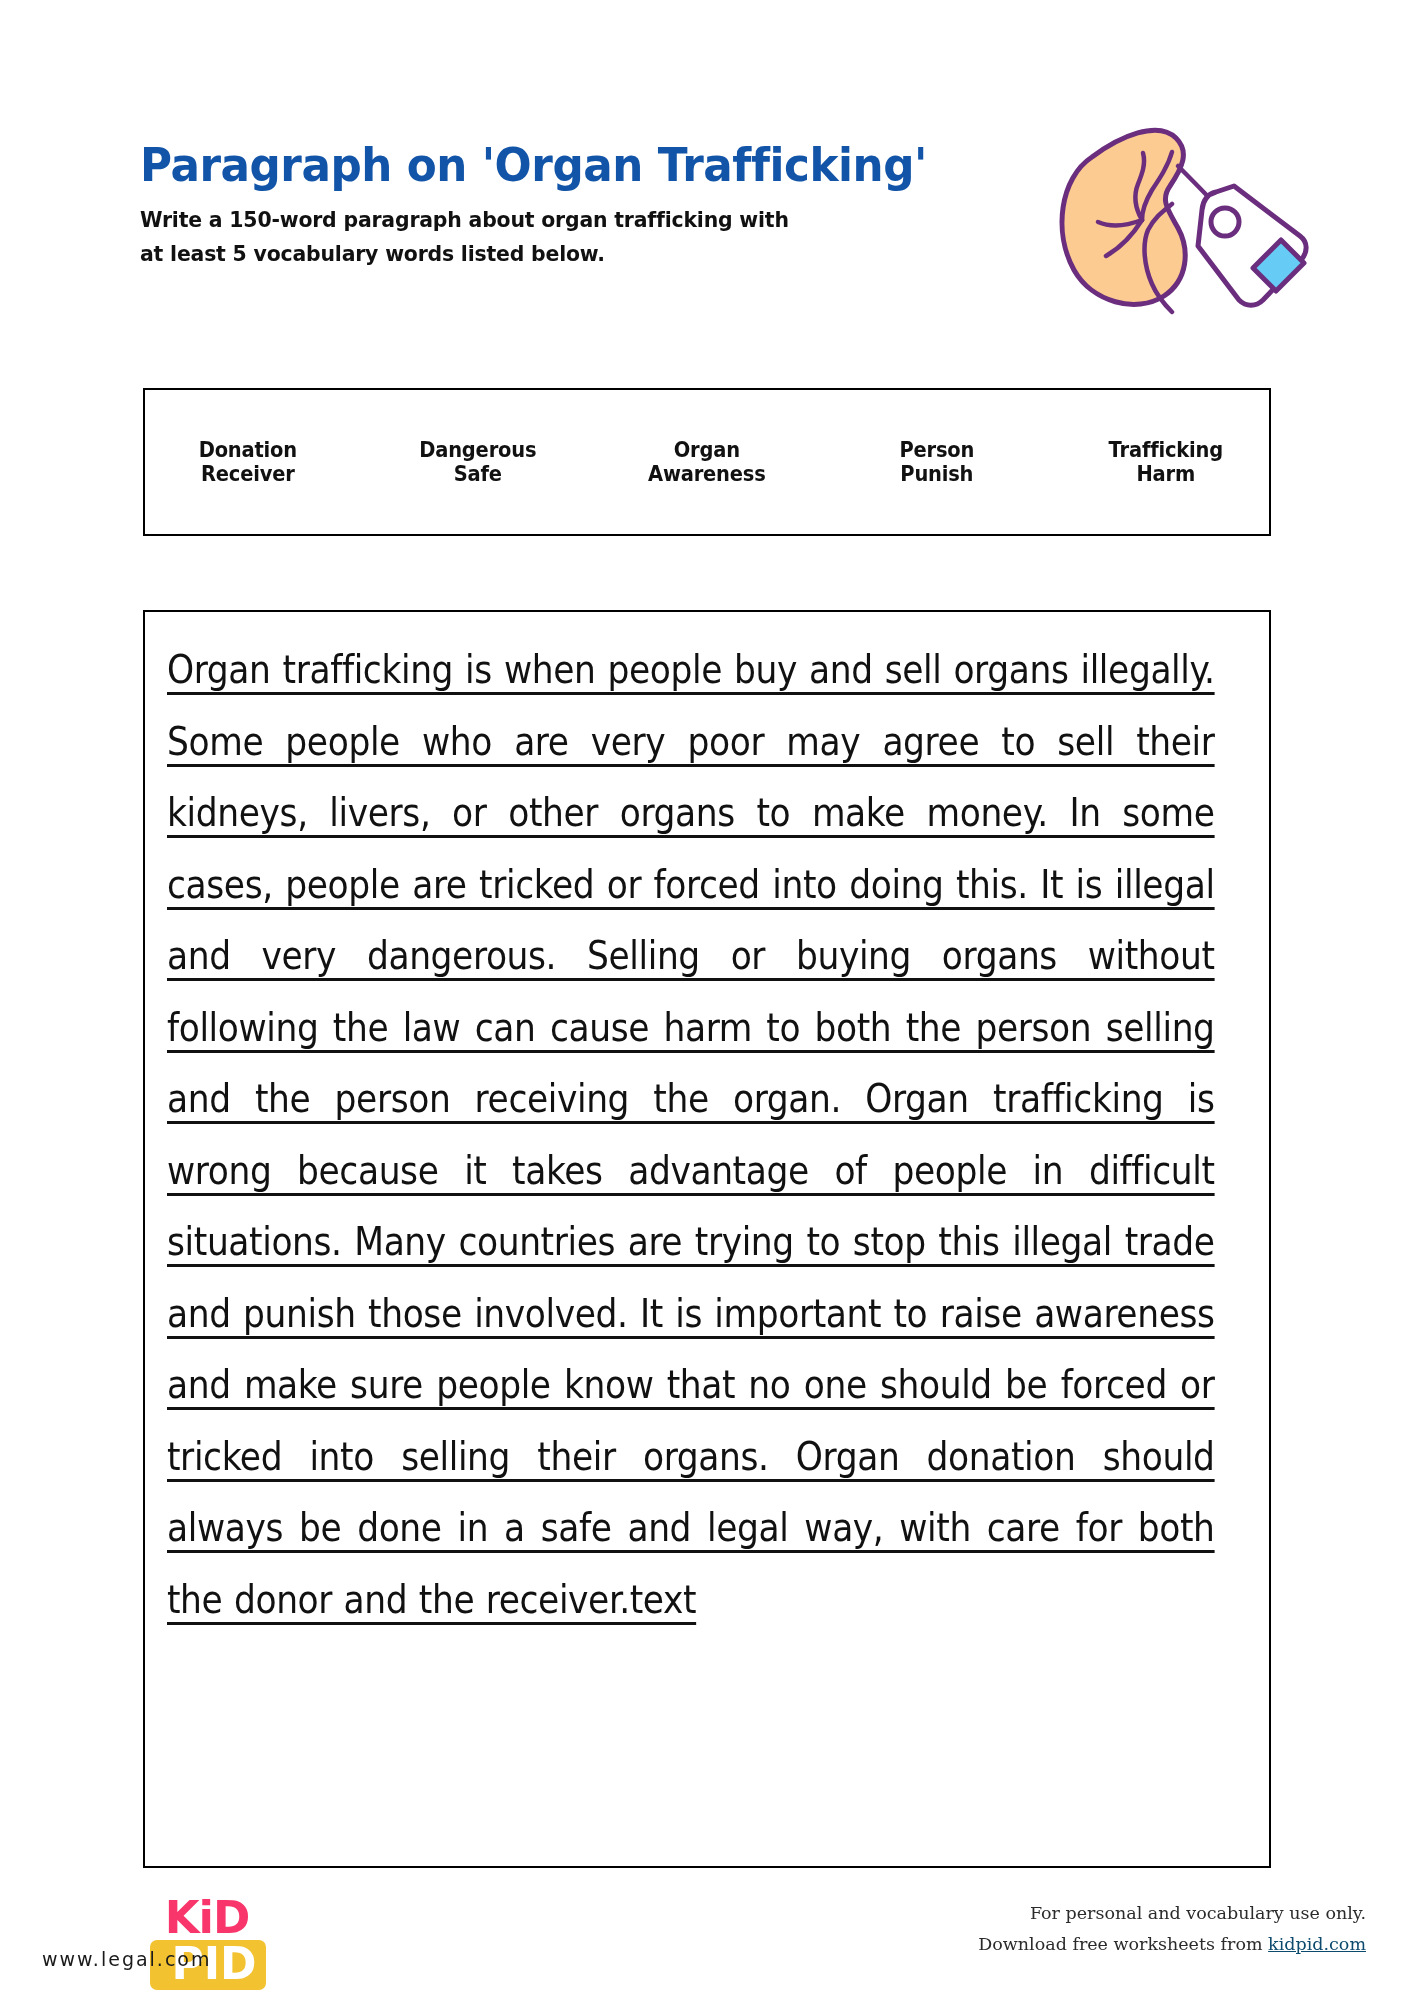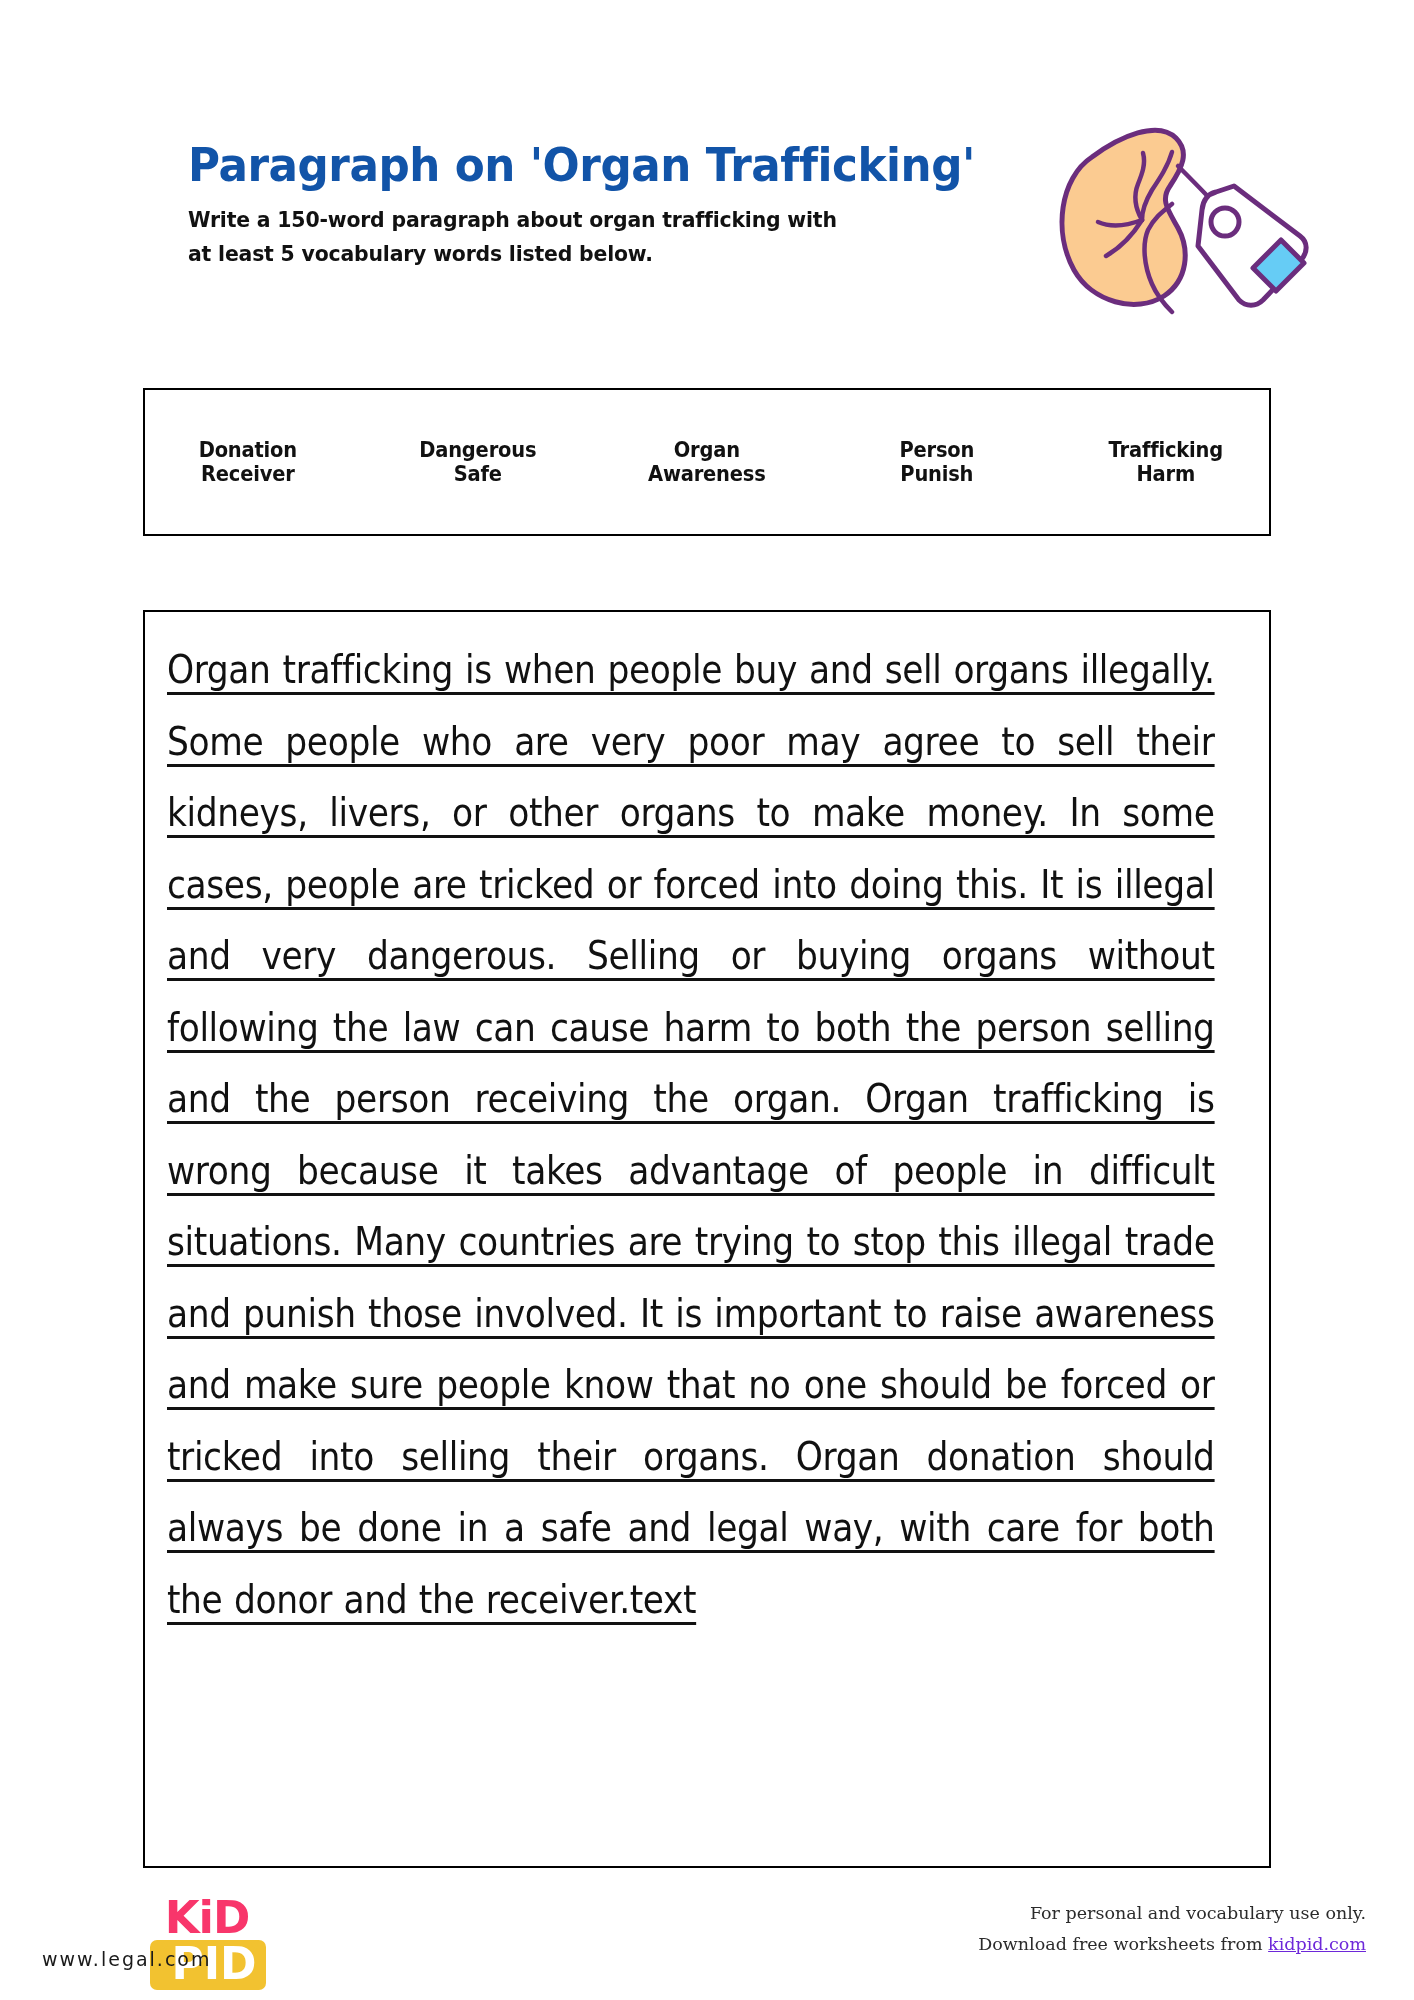--- a/index.html
+++ b/index.html
@@ -15,21 +15,20 @@
     overflow: hidden;
   }
 
   
   #header {
     position: absolute;
     left: 140px;
     top: 140px;
     width: 1140px;
     height: 200px;
-    margin-left: 48px;
   }
   #title {
     font-family: "DejaVu Sans", sans-serif;
     font-size: 47px;
     font-weight: bold;
     color: #1254a8;
     letter-spacing: -0.5px;
     white-space: nowrap;
     transform: scaleX(0.93);
     transform-origin: left center;
@@ -162,21 +161,21 @@
     right: 48px;
     top: 1898px;
     text-align: right;
     font-family: "DejaVu Serif", serif;
     font-size: 17.5px;
     color: #2b2b2b;
     line-height: 1.75;
   }
   #footer-note a,
   #footer-link {
-    color: #6d28d9;
+    color: #0c4a6e;
     text-decoration: underline;
   }
 </style>
 </head>
 <body>
 
 <div id="header">
   <h1 id="title">Paragraph on 'Organ Trafficking'</h1>
   <div id="subtitle">Write a 150-word paragraph about organ trafficking with at least 5 vocabulary words listed below.</div>
 </div>

